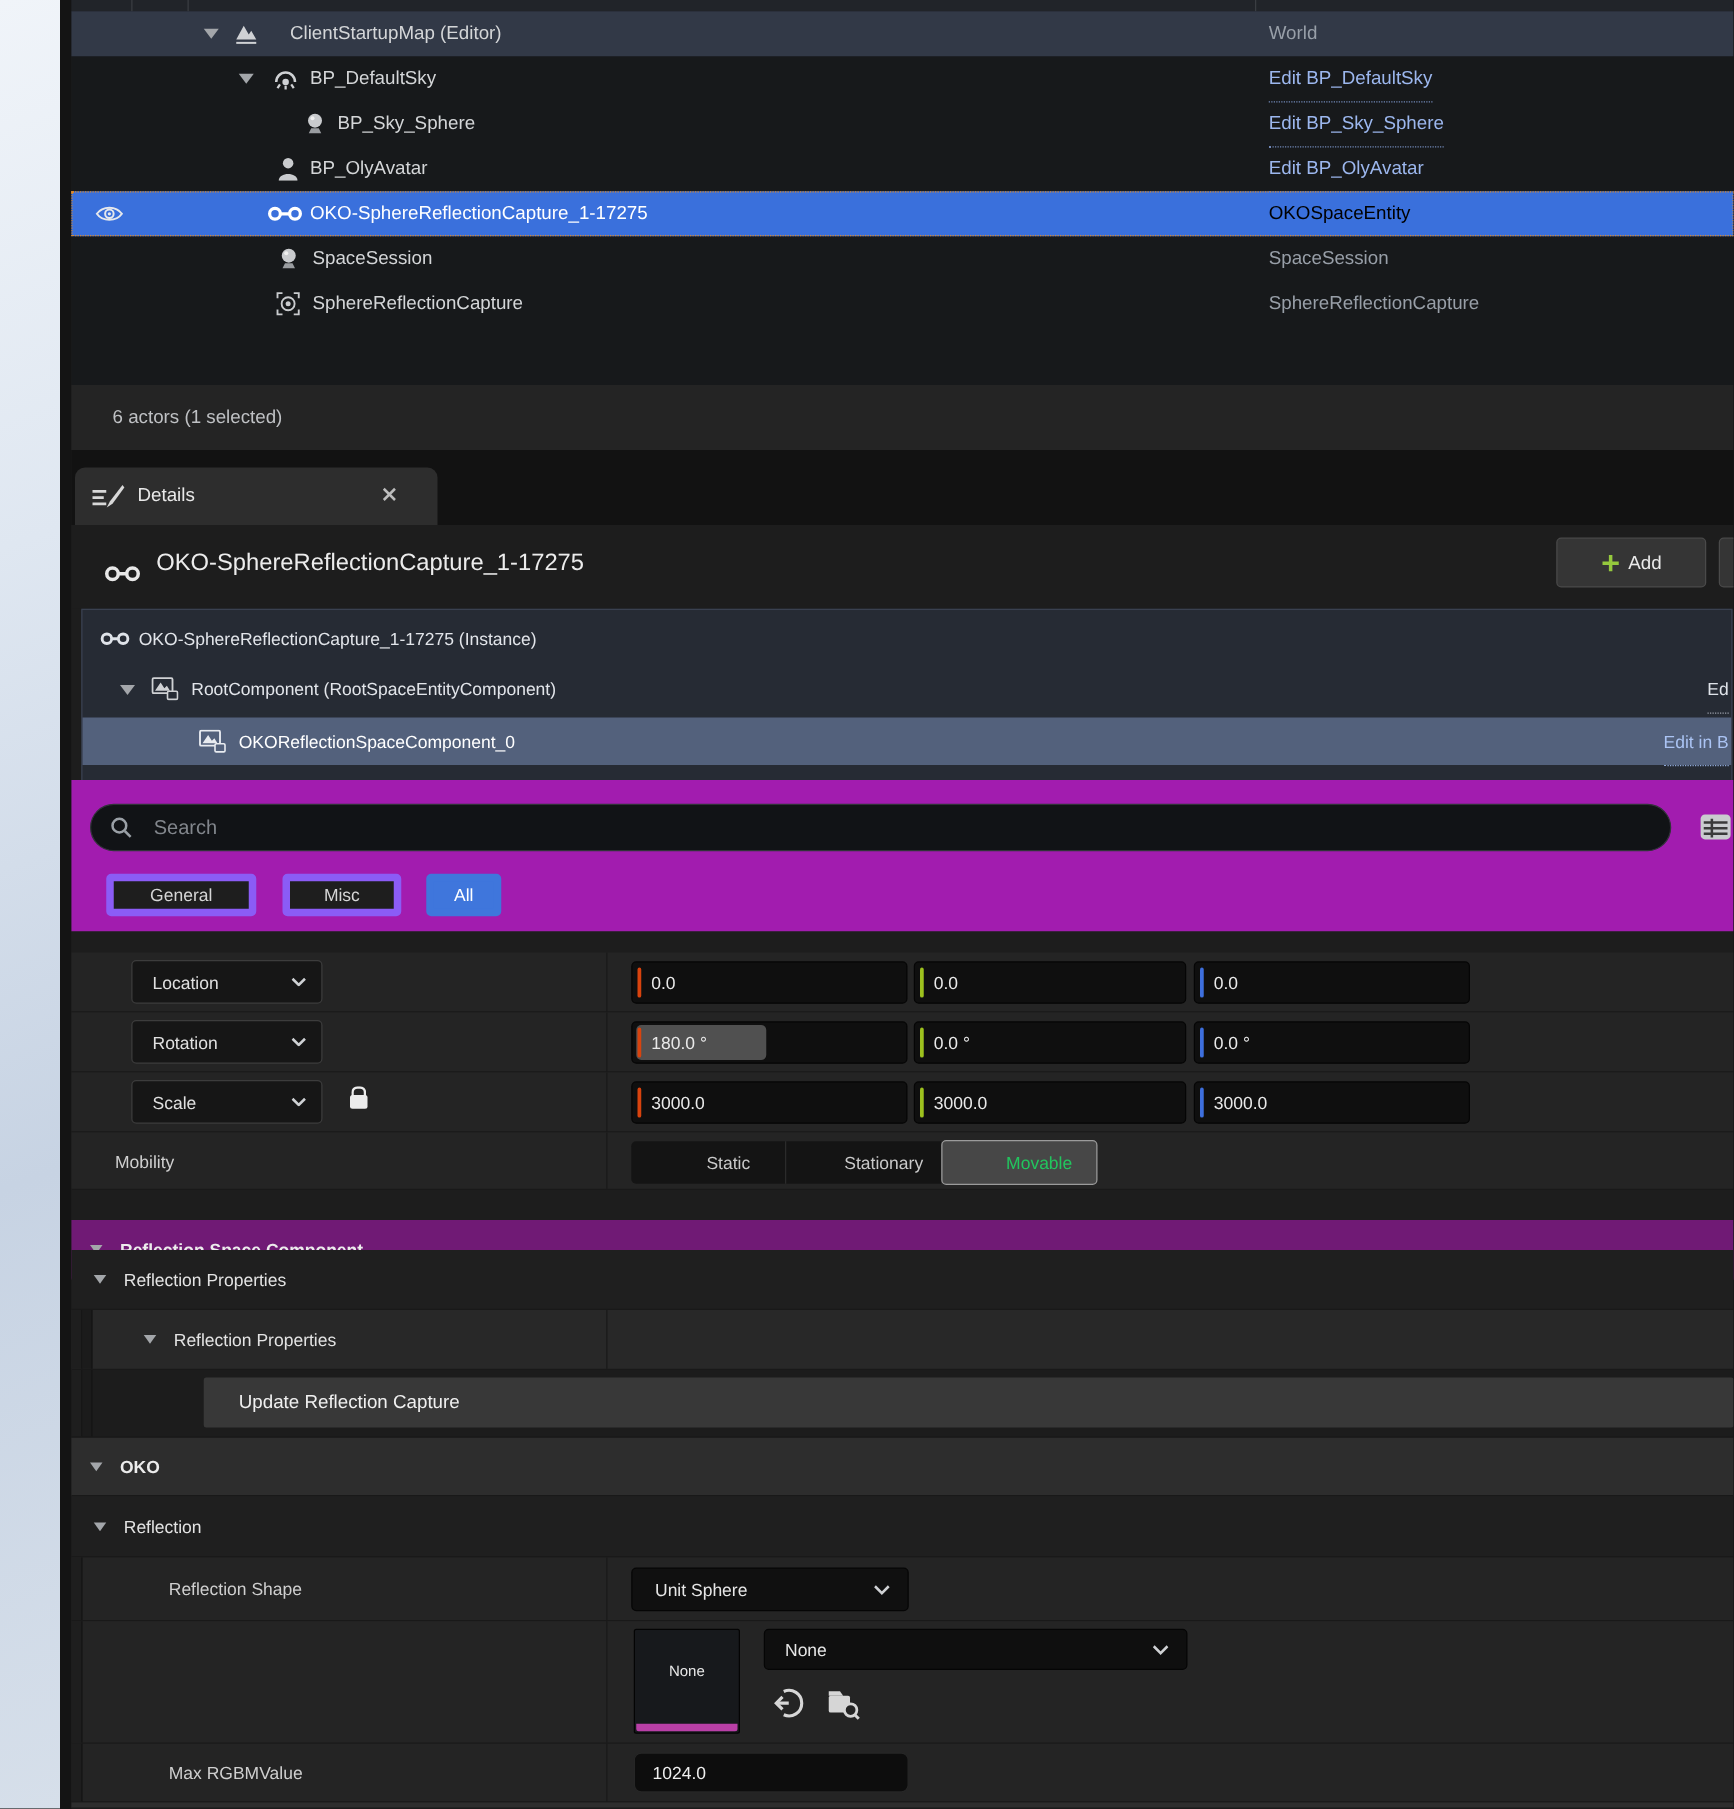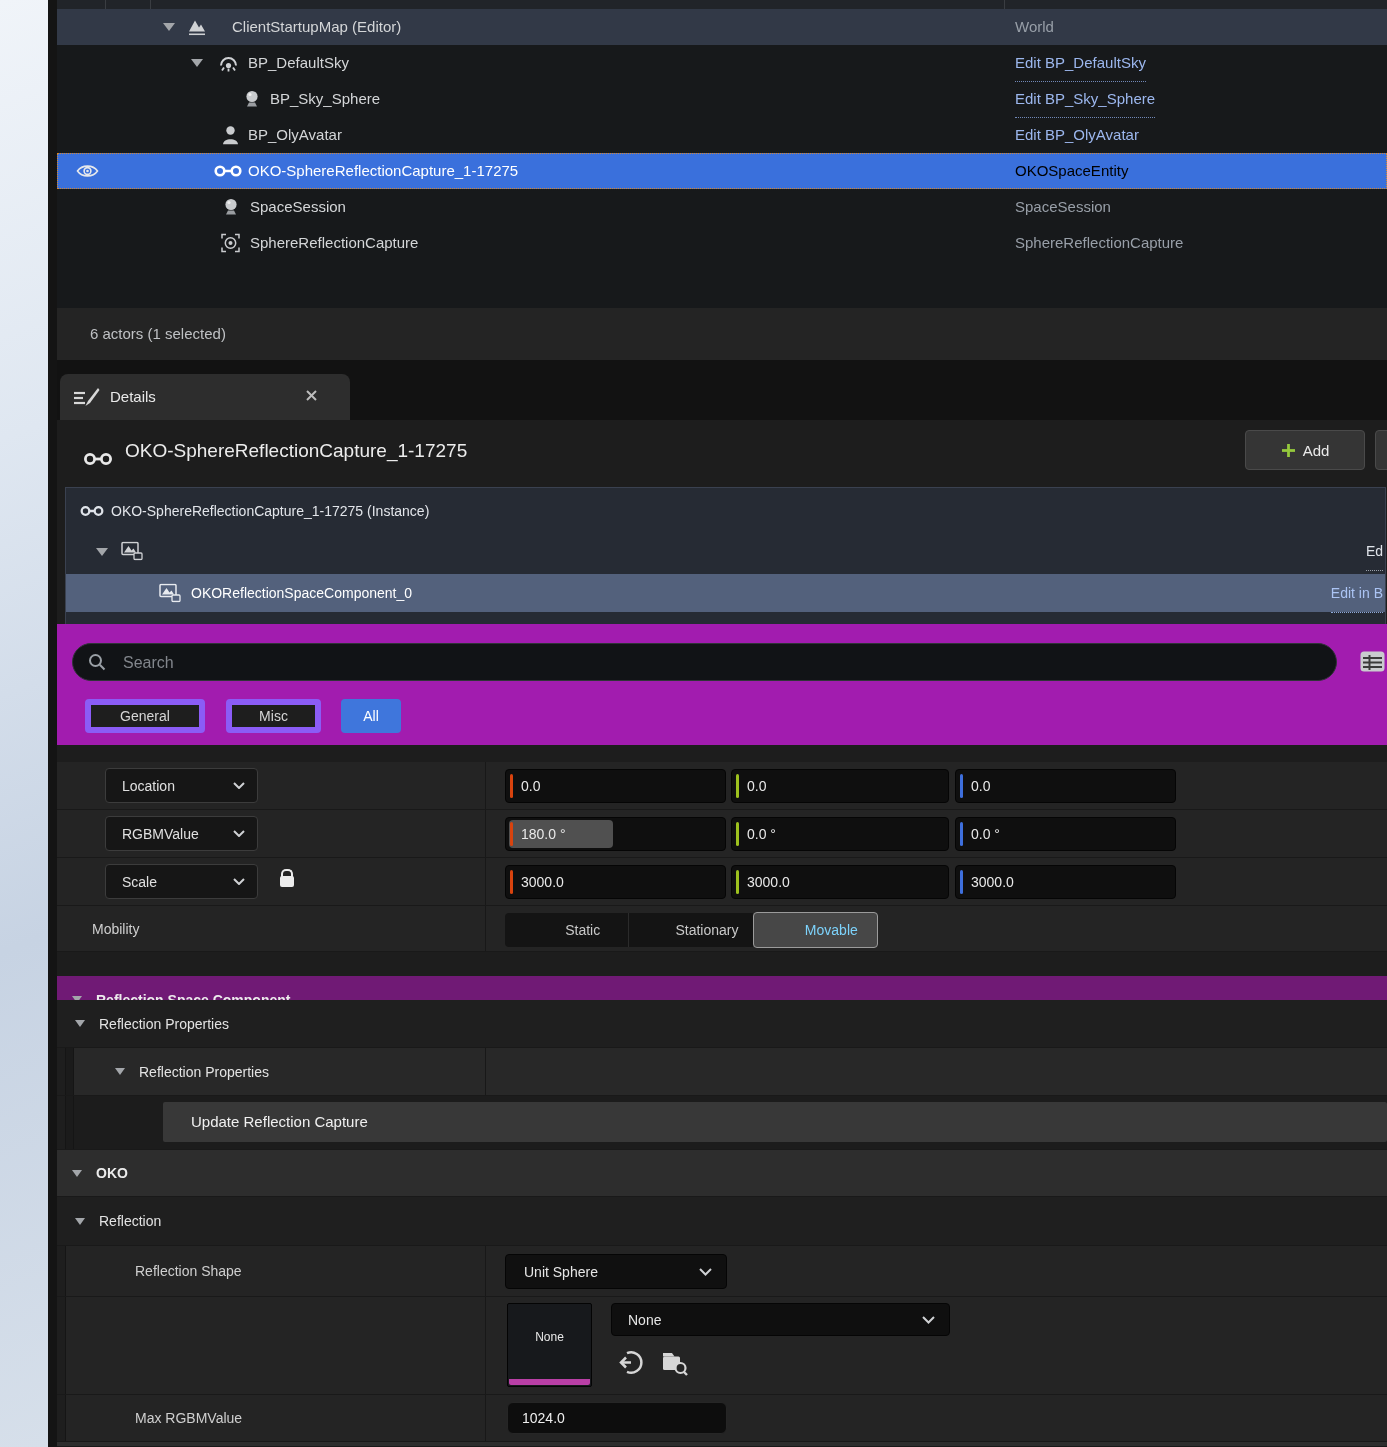--- a/index.html
+++ b/index.html
@@ -74,21 +74,21 @@
     border-radius:4px;box-sizing:border-box;}
   .vfield .bar{position:absolute;left:4px;top:4px;bottom:4px;width:3px;border-radius:2px;}
   .vfield .val{position:absolute;left:15px;line-height:32px;font-size:14px;color:#e9e9e9;white-space:nowrap;}
   .vfield .spin{position:absolute;left:3px;top:2px;bottom:2px;width:104px;background:#505050;border-radius:4px;}
   .f-x{left:448px;width:221px;} .f-y{left:674px;width:218px;} .f-z{left:898px;width:221px;}
   .seg{position:absolute;left:448px;top:7px;width:372px;height:34px;background:#141414;border-radius:4px;
     display:flex;}
   .seg .s{flex:1;display:flex;align-items:center;justify-content:center;font-size:14px;color:#c9c9c9;
     border-right:1px solid #2b2b2b;cursor:pointer;padding-left:32px;}
   .seg .s:last-child{border-right:none;}
-  .seg .s.on{background:#474747;border:1px solid #9b9b9b;border-radius:4px;color:#7dd3fc;margin:-1px;}
+  .seg .s.on{background:#474747;border:1px solid #9b9b9b;border-radius:4px;color:#22c55e;margin:-1px;}
   .hdr{display:flex;align-items:center;font-size:14px;color:#e3e3e3;}
   .hdr .tri{position:static;margin:0 14px 0 15px;border-top-width:7px;border-left-width:5px;border-right-width:5px;}
   .hdr.bold{font-weight:bold;color:#ececec;}
   .updbtn{position:absolute;left:106px;right:0;top:6px;height:40px;background:#383838;border-radius:2px;
     color:#f0f0f0;font-size:15px;line-height:40px;padding-left:28px;box-sizing:border-box;cursor:pointer;}
   .shapedd{position:absolute;left:448px;top:8px;width:222px;height:35px;background:#101010;border:1px solid #050505;
     border-radius:4px;box-sizing:border-box;display:flex;align-items:center;justify-content:space-between;
     padding:0 14px 0 18px;font-size:14px;color:#e6e6e6;cursor:pointer;}
   .thumb{position:absolute;left:450px;top:6px;width:85px;height:84px;background:#17191c;border:1px solid #040404;
     border-radius:2px;box-sizing:border-box;}
@@ -285,20 +285,21 @@
       </div>
       <div class="irow" style="top:44px">
         <span class="tri" style="left:30px;top:16px"></span>
         <span class="oicon" style="left:55px">
           <svg width="22" height="19" viewBox="0 0 22 19">
               <rect x="1" y="1" width="16" height="12" rx="1" fill="none" stroke="#cfd1d4" stroke-width="1.5"></rect>
               <path d="M3 11 L7.5 4.5 L10.5 9 L12.5 7 L15 11 Z" fill="#cfd1d4"></path>
               <rect x="13" y="11.5" width="8" height="6.5" rx="1" fill="#262b34" stroke="#cfd1d4" stroke-width="1.3"></rect>
             </svg>
         </span>
+        <span class="ilbl" style="left:87px">RootComponent (RootSpaceEntityComponent)</span>
         <span class="elink">Ed</span>
       </div>
       <div class="irow sel" style="top:86px">
         <span class="oicon" style="left:93px">
           <svg width="22" height="19" viewBox="0 0 22 19">
               <rect x="1" y="1" width="16" height="12" rx="1" fill="none" stroke="#e8ebf0" stroke-width="1.5"></rect>
               <path d="M3 11 L7.5 4.5 L10.5 9 L12.5 7 L15 11 Z" fill="#e8ebf0"></path>
               <rect x="13" y="11.5" width="8" height="6.5" rx="1" fill="#53617c" stroke="#e8ebf0" stroke-width="1.3"></rect>
             </svg>
         </span>
@@ -358,21 +359,21 @@
         </div>
       <div class="vfield f-z">
           <span class="bar" style="background:#3e6fdd"></span>
           <span class="val">0.0</span>
         </div>
     </div>
 
     <div class="prow" style="top:810px;height:48px">
       <div class="vdiv"></div>
       <div class="ddbtn">
-        <span>RGBMValue</span>
+        <span>Rotation</span>
         <svg width="12" height="7" viewBox="0 0 12 7">
             <polyline points="1,1 6,6 11,1" fill="none" stroke="#cfd1d4" stroke-width="2"></polyline>
           </svg>
       </div>
       <div class="vfield f-x">
           <span class="spin"></span>
           <span class="bar" style="background:#d8430e"></span>
           <span class="val">180.0 °</span>
         </div>
       <div class="vfield f-y">

